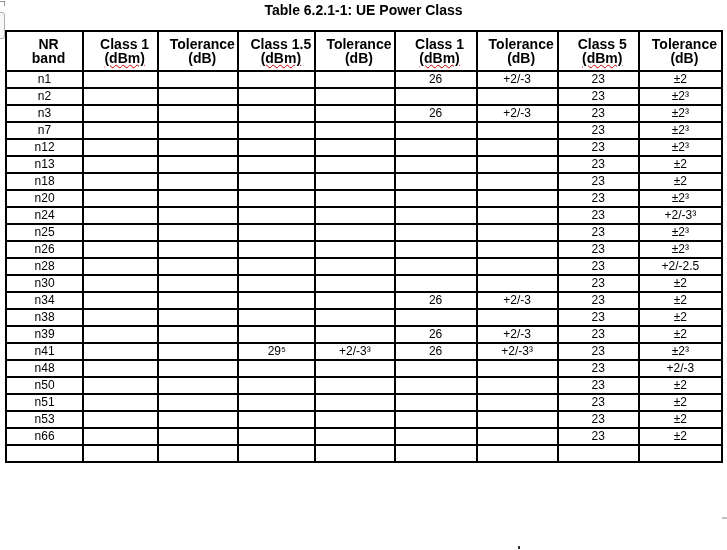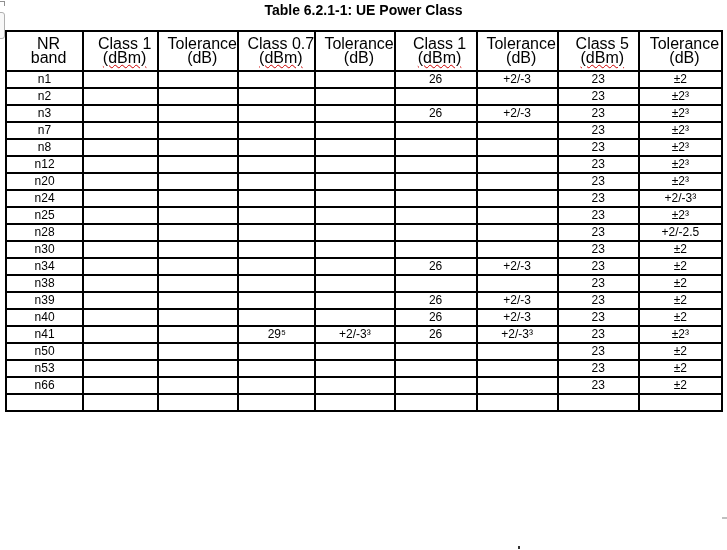--- a/index.html
+++ b/index.html
@@ -41,22 +41,22 @@
   table.power-class td {
     border: 2px solid #000000;
     padding: 0;
     text-align: center;
     vertical-align: middle;
     background: #ffffff;
     overflow: hidden;
     white-space: nowrap;
   }
   table.power-class th {
-    font-size: 16px;
-    font-weight: normal;
+    font-size: 14px;
+    font-weight: bold;
     height: 38px;
     line-height: 14px;
     padding-left: 8px;
   }
   table.power-class td {
     font-size: 12px;
     font-weight: normal;
     height: 15px;
     line-height: 15px;
   }
@@ -120,21 +120,21 @@
         </th>
         <th>
           <div>Class 1</div>
           <div class="squiggle">(dBm)</div>
         </th>
         <th>
           <div>Tolerance</div>
           <div>(dB)</div>
         </th>
         <th>
-          <div>Class 0.7</div>
+          <div>Class 1.5</div>
           <div class="squiggle">(dBm)</div>
         </th>
         <th>
           <div>Tolerance</div>
           <div>(dB)</div>
         </th>
         <th>
           <div>Class 1</div>
           <div class="squiggle">(dBm)</div>
         </th>
@@ -191,42 +191,53 @@
         <td></td>
         <td></td>
         <td></td>
         <td></td>
         <td></td>
         <td></td>
         <td>23</td>
         <td>±2³</td>
       </tr>
       <tr>
-        <td>n8</td>
-        <td></td>
-        <td></td>
-        <td></td>
-        <td></td>
-        <td></td>
-        <td></td>
-        <td>23</td>
-        <td>±2³</td>
-      </tr>
-      <tr>
         <td>n12</td>
         <td></td>
         <td></td>
         <td></td>
         <td></td>
         <td></td>
         <td></td>
         <td>23</td>
         <td>±2³</td>
       </tr>
       <tr>
+        <td>n13</td>
+        <td></td>
+        <td></td>
+        <td></td>
+        <td></td>
+        <td></td>
+        <td></td>
+        <td>23</td>
+        <td>±2</td>
+      </tr>
+      <tr>
+        <td>n18</td>
+        <td></td>
+        <td></td>
+        <td></td>
+        <td></td>
+        <td></td>
+        <td></td>
+        <td>23</td>
+        <td>±2</td>
+      </tr>
+      <tr>
         <td>n20</td>
         <td></td>
         <td></td>
         <td></td>
         <td></td>
         <td></td>
         <td></td>
         <td>23</td>
         <td>±2³</td>
       </tr>
@@ -236,20 +247,31 @@
         <td></td>
         <td></td>
         <td></td>
         <td></td>
         <td></td>
         <td>23</td>
         <td>+2/-3³</td>
       </tr>
       <tr>
         <td>n25</td>
+        <td></td>
+        <td></td>
+        <td></td>
+        <td></td>
+        <td></td>
+        <td></td>
+        <td>23</td>
+        <td>±2³</td>
+      </tr>
+      <tr>
+        <td>n26</td>
         <td></td>
         <td></td>
         <td></td>
         <td></td>
         <td></td>
         <td></td>
         <td>23</td>
         <td>±2³</td>
       </tr>
       <tr>
@@ -291,31 +313,20 @@
         <td></td>
         <td></td>
         <td></td>
         <td></td>
         <td></td>
         <td>23</td>
         <td>±2</td>
       </tr>
       <tr>
         <td>n39</td>
-        <td></td>
-        <td></td>
-        <td></td>
-        <td></td>
-        <td>26</td>
-        <td>+2/-3</td>
-        <td>23</td>
-        <td>±2</td>
-      </tr>
-      <tr>
-        <td>n40</td>
         <td></td>
         <td></td>
         <td></td>
         <td></td>
         <td>26</td>
         <td>+2/-3</td>
         <td>23</td>
         <td>±2</td>
       </tr>
       <tr>
@@ -323,21 +334,43 @@
         <td></td>
         <td></td>
         <td>29⁵</td>
         <td>+2/-3³</td>
         <td>26</td>
         <td>+2/-3³</td>
         <td>23</td>
         <td>±2³</td>
       </tr>
       <tr>
+        <td>n48</td>
+        <td></td>
+        <td></td>
+        <td></td>
+        <td></td>
+        <td></td>
+        <td></td>
+        <td>23</td>
+        <td>+2/-3</td>
+      </tr>
+      <tr>
         <td>n50</td>
+        <td></td>
+        <td></td>
+        <td></td>
+        <td></td>
+        <td></td>
+        <td></td>
+        <td>23</td>
+        <td>±2</td>
+      </tr>
+      <tr>
+        <td>n51</td>
         <td></td>
         <td></td>
         <td></td>
         <td></td>
         <td></td>
         <td></td>
         <td>23</td>
         <td>±2</td>
       </tr>
       <tr>

